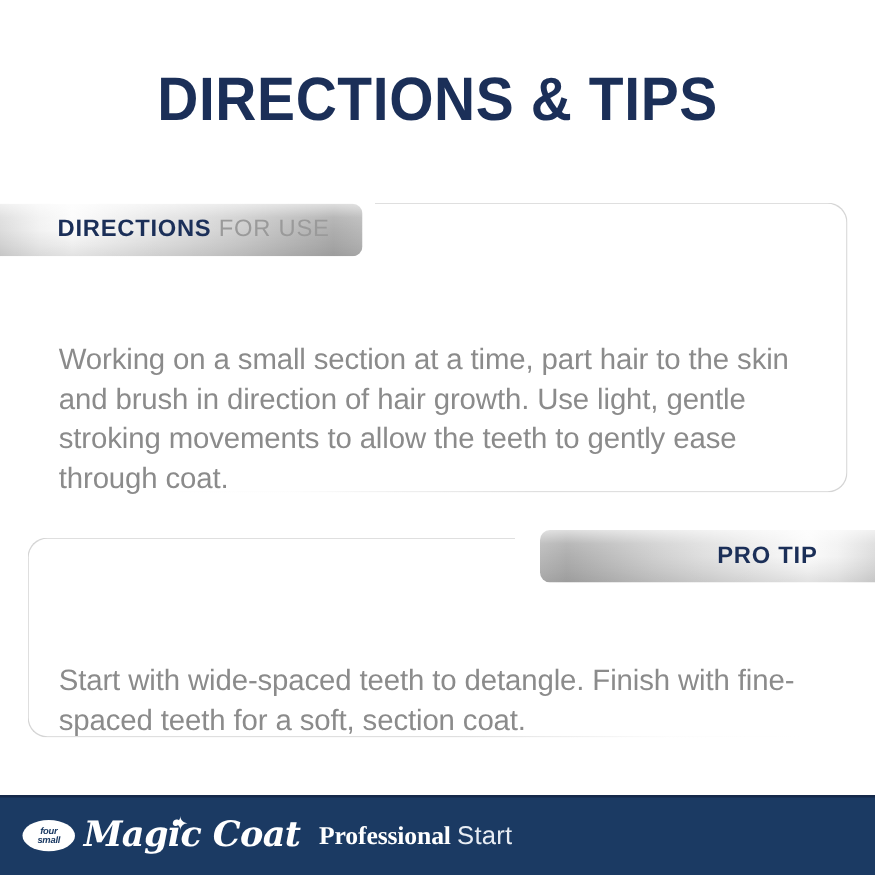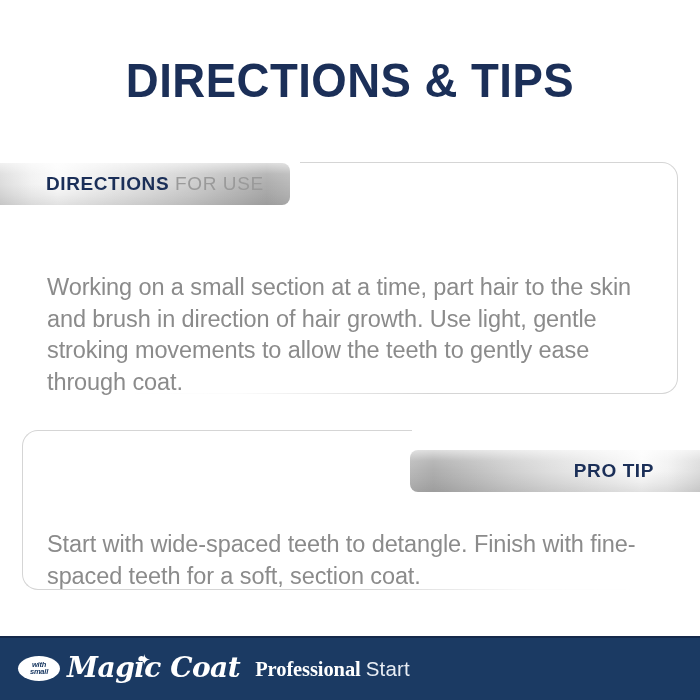--- a/index.html
+++ b/index.html
@@ -102,22 +102,22 @@
         #dedede 52%,
         #cfcfcf 66%,
         #bdbdbd 80%,
         #aeaeae 92%,
         #b9b9b9 100%);
     text-align: center;
   }
   .banner-right {
     position: absolute;
     right: 0px;
-    top: 450px;
-    width: 290px;
+    top: 424px;
+    width: 268px;
     height: 42px;
     border-radius: 8px 0 0 8px;
     background:
       linear-gradient(to bottom,
         rgba(255,255,255,0.60) 0%,
         rgba(255,255,255,0.12) 26%,
         rgba(0,0,0,0.00) 50%,
         rgba(0,0,0,0.05) 78%,
         rgba(0,0,0,0.10) 100%),
       linear-gradient(to left,
@@ -327,21 +327,21 @@
   </div>
 
   <div class="body-copy copy2">Start with wide-spaced teeth to detangle. Finish with fine-spaced teeth for a soft, section coat.</div>
 
   <div class="footer">
     <div class="footer-topline"></div>
 
     <div class="footer-logo">
 
       <div class="fourpaws-badge">
-        <span class="fp-line">with</span>
+        <span class="fp-line">four</span>
         <span class="fp-line">small</span>
       </div>
 
       <span class="magic-coat">Magic Coat</span>
 
       <span class="pro-series">
         <span class="pro">Professional</span><span class="series">Start</span>
       </span>
     </div>
 

